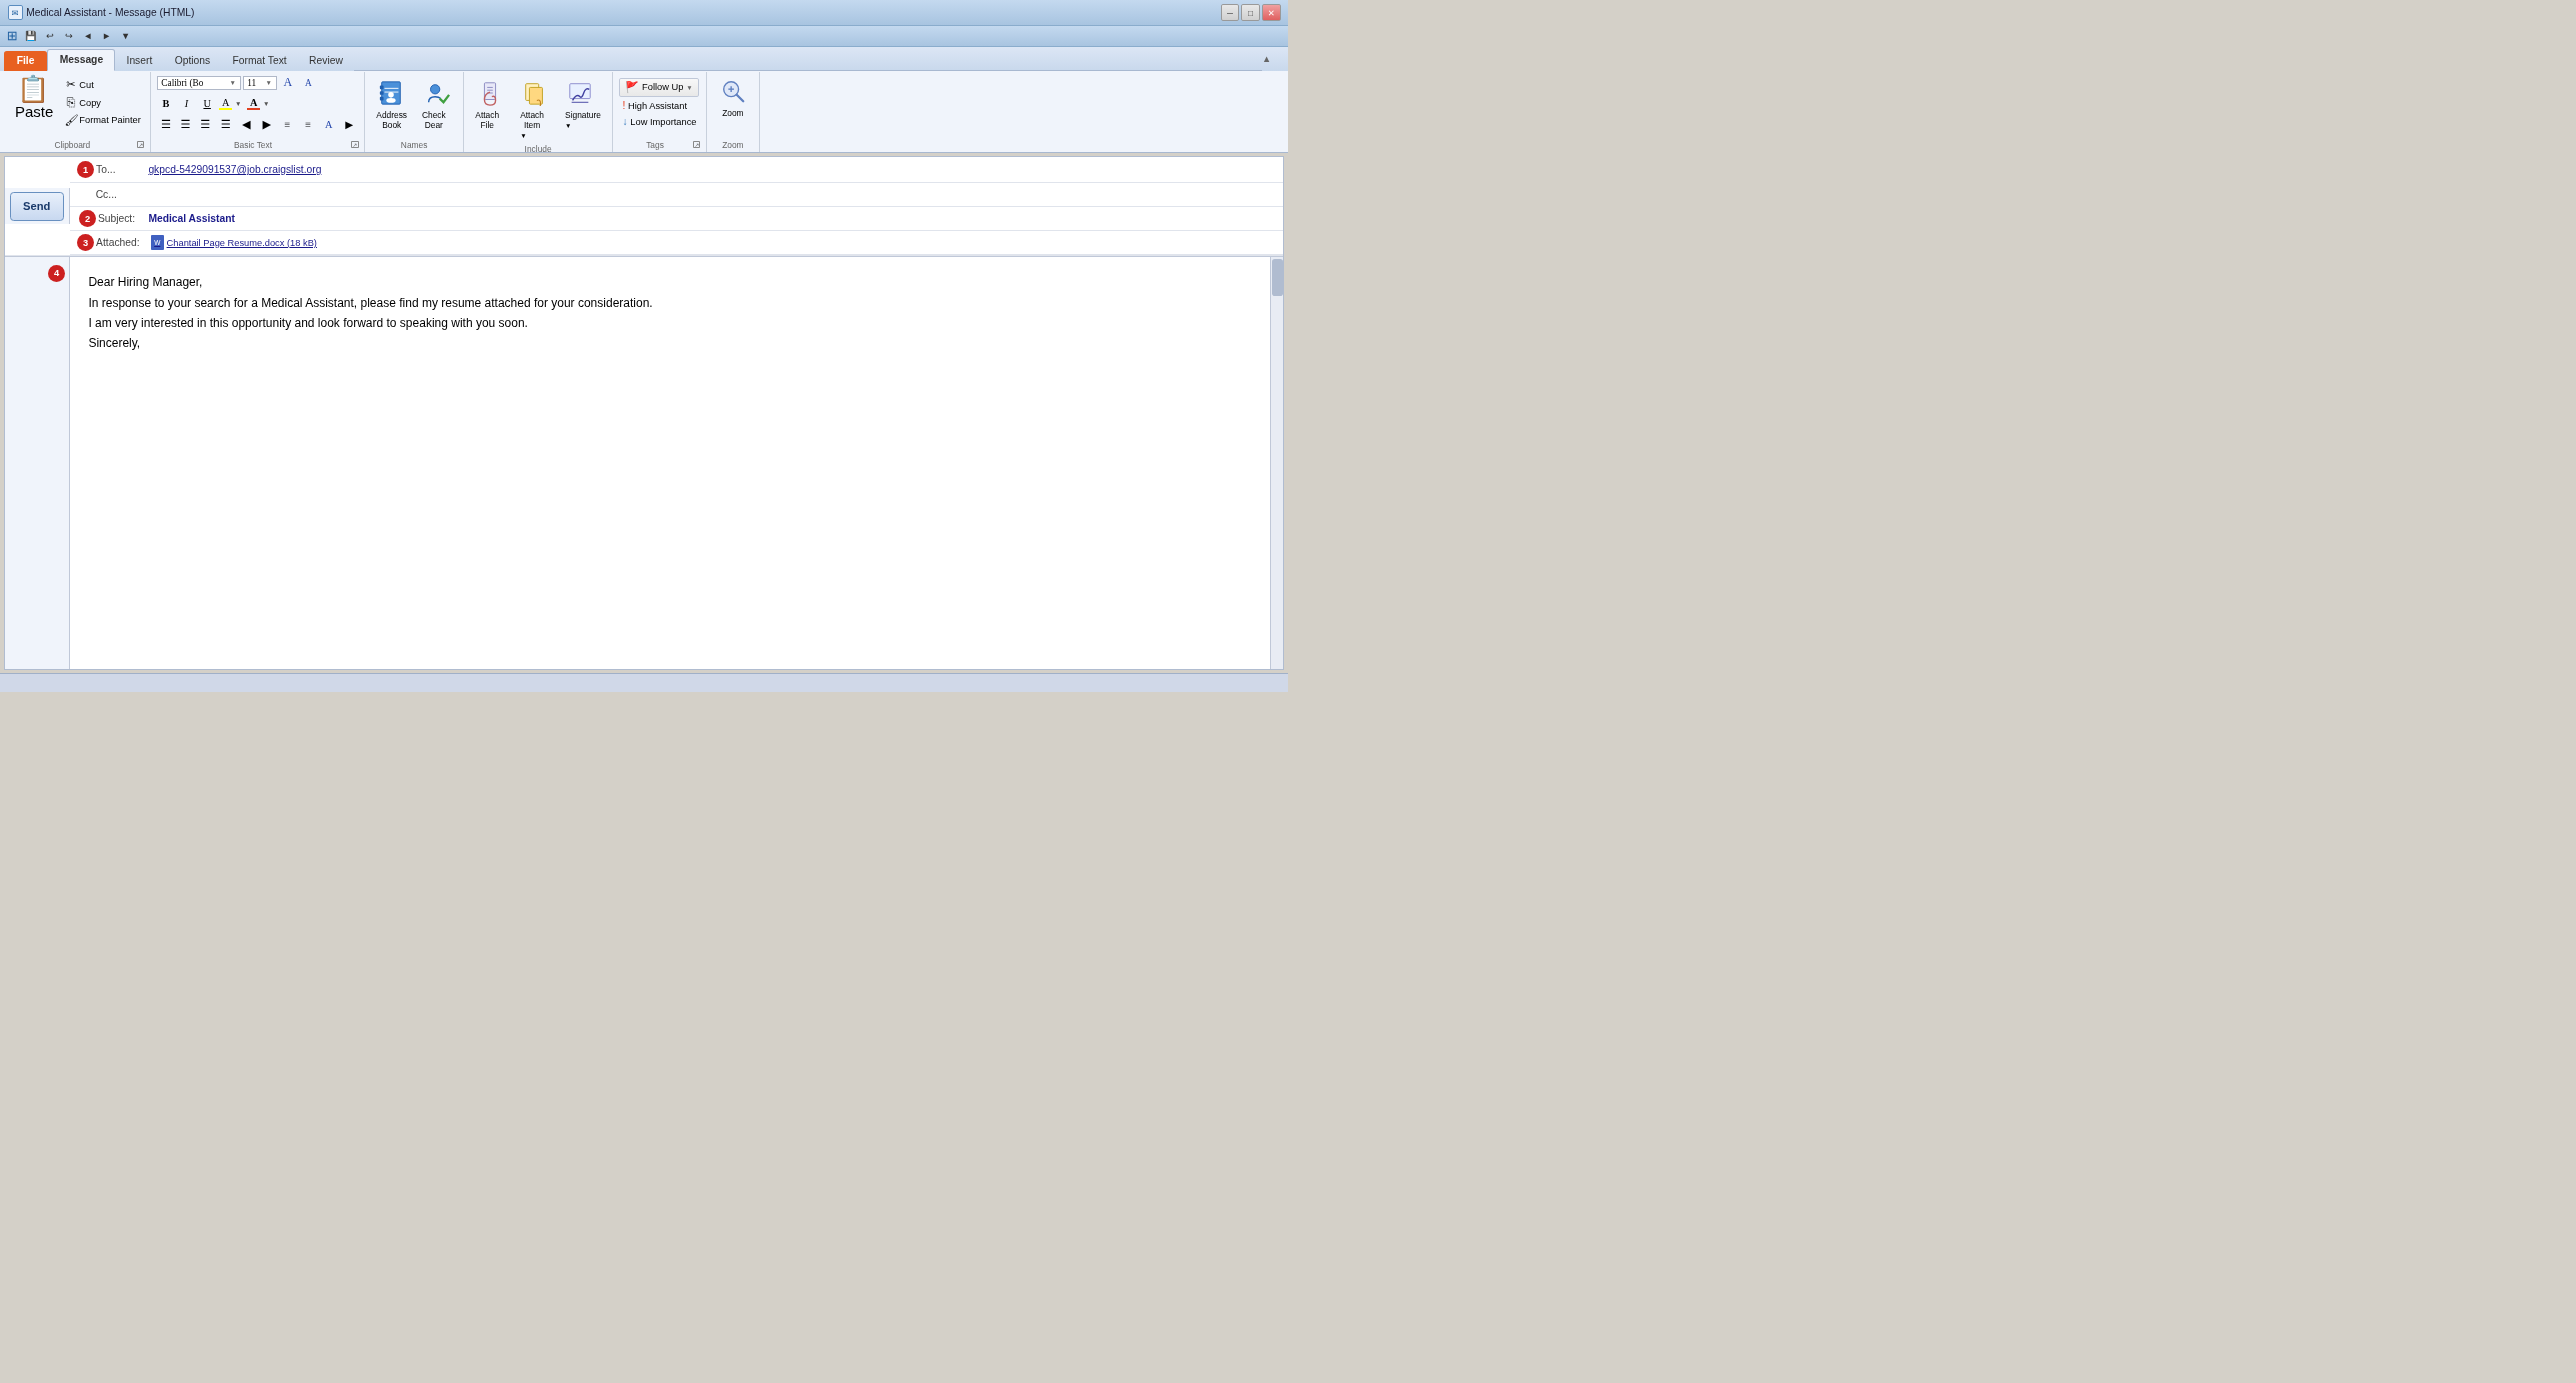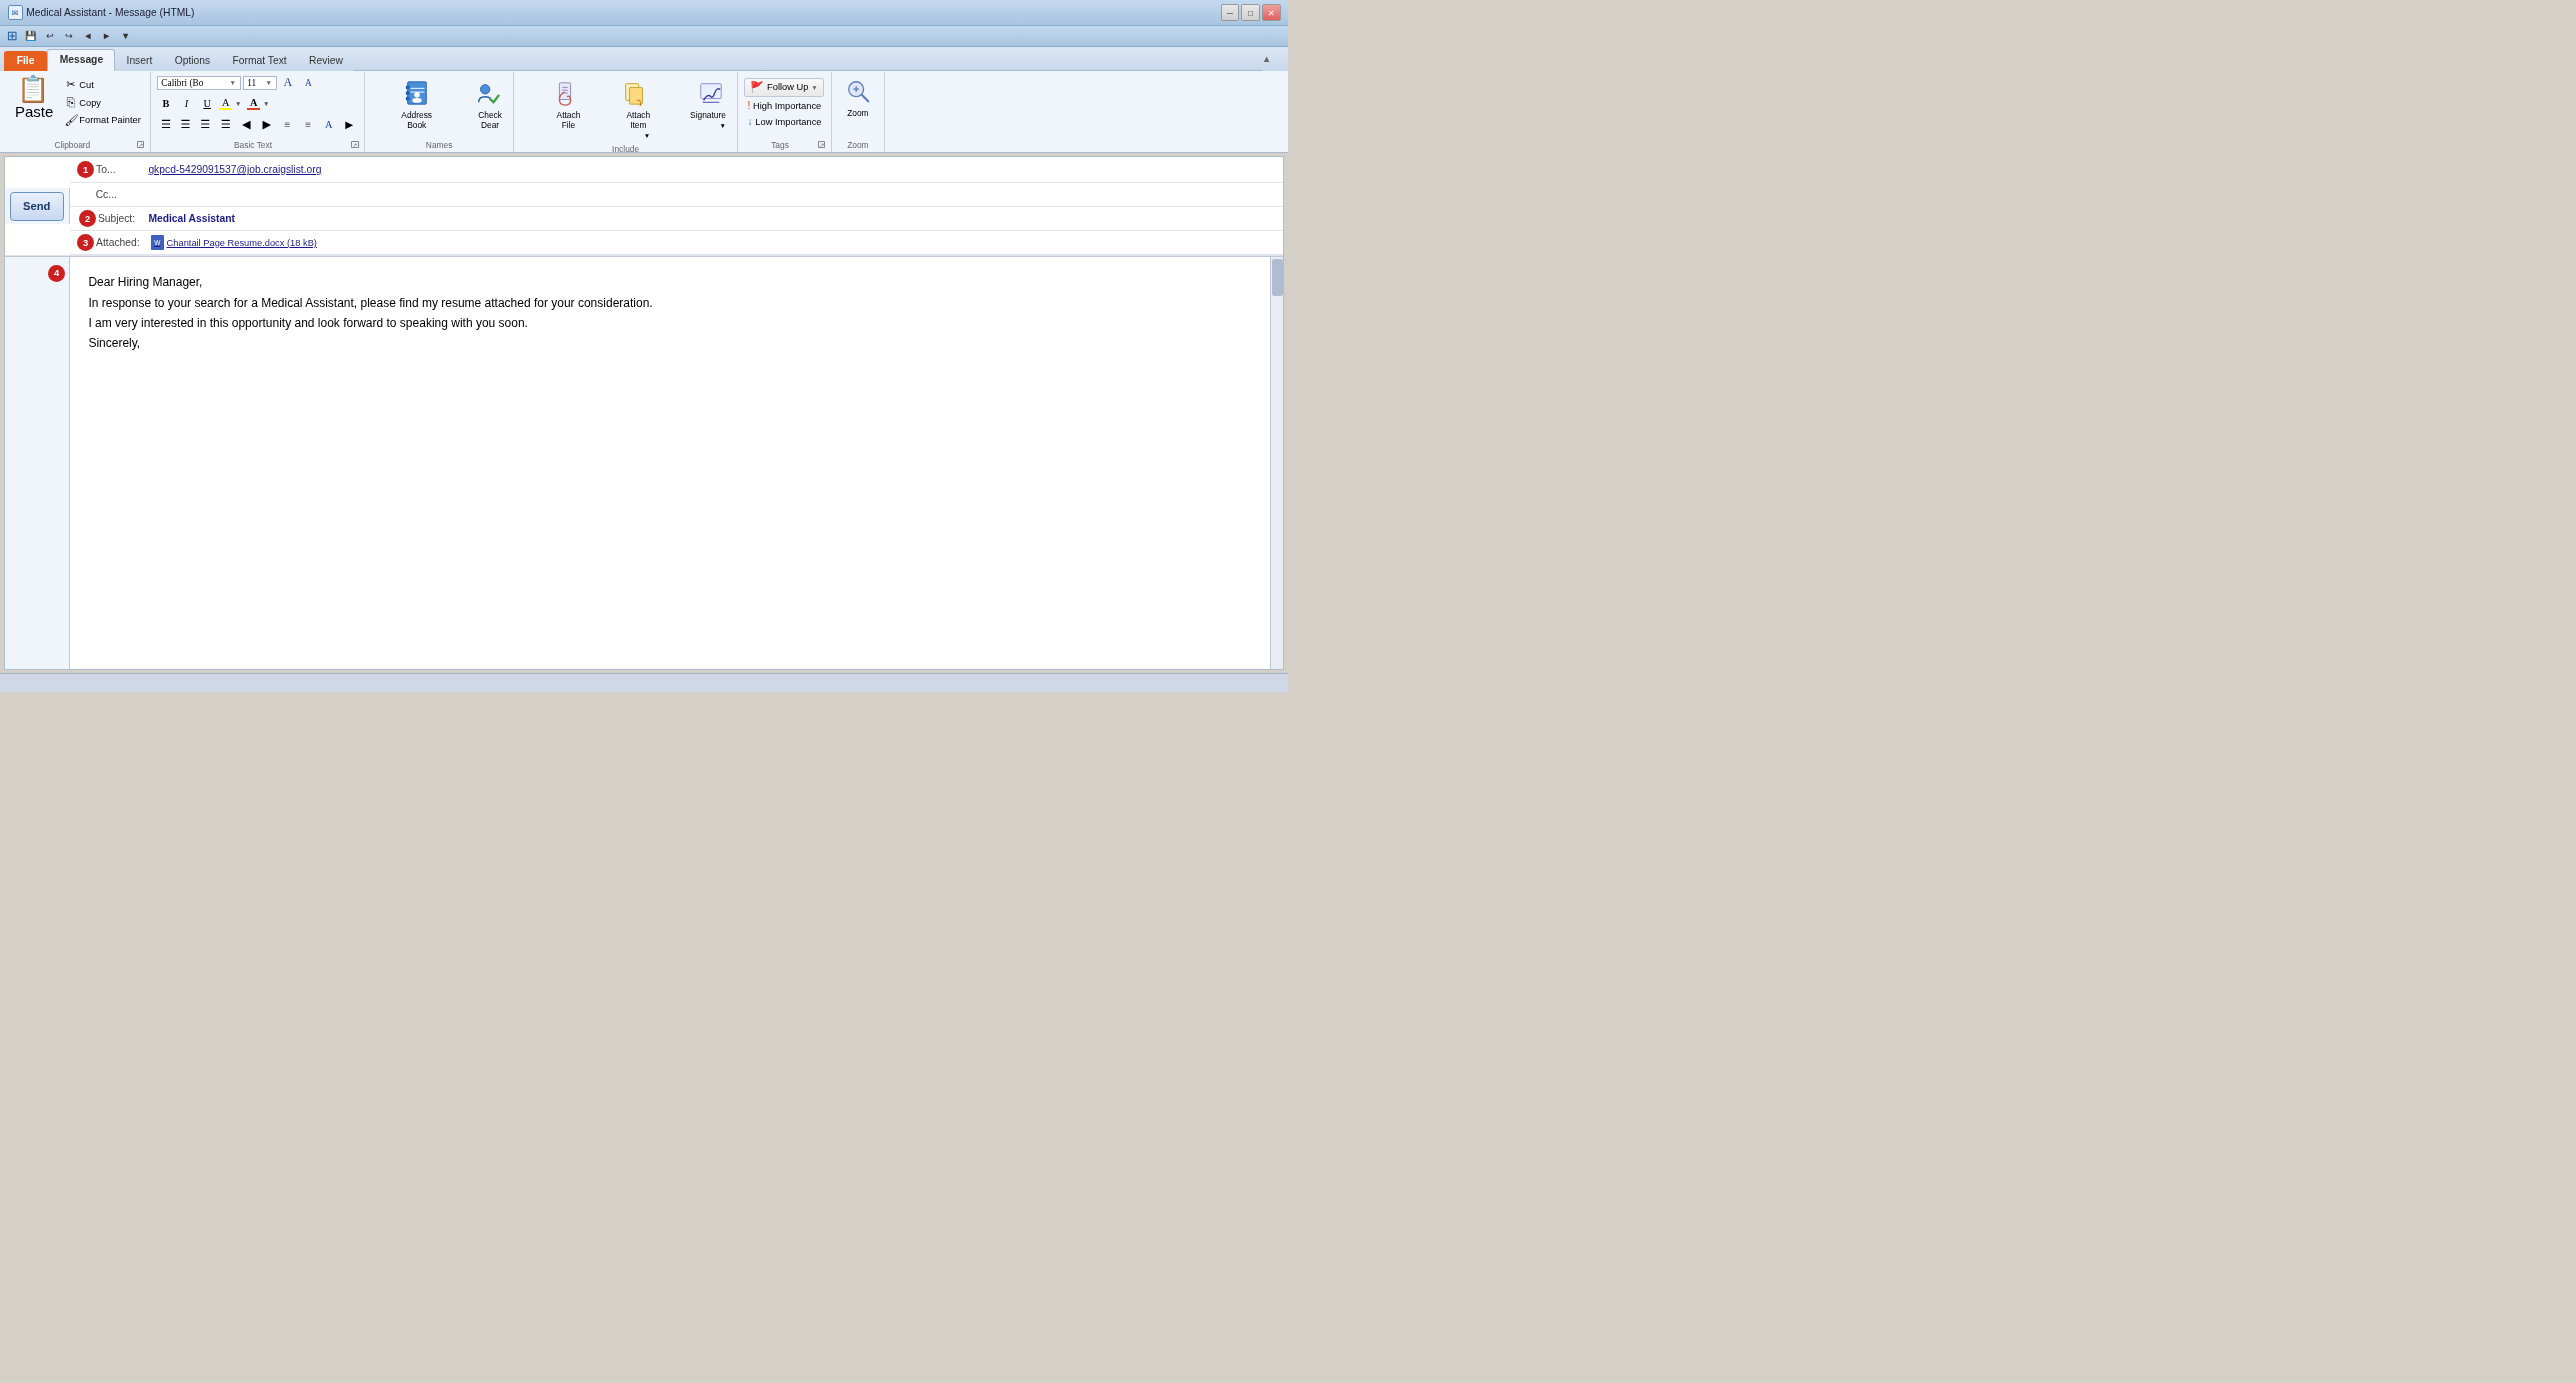--- a/index.html
+++ b/index.html
@@ -153,28 +153,27 @@
       font-size: 5.6px;
       display: flex; align-items: center; justify-content: center;
       cursor: pointer;
       color: #555;
     }
 
     
     .rb-large {
       display: flex;
       flex-direction: column;
-      align-items: flex-end;
+      align-items: flex-start;
       justify-content: center;
       padding: 3.7px 5.6px;
       cursor: pointer;
       border-radius: 2.8px;
       min-width: 37px;
       gap: 1.9px;
-      margin-left: 25px;
     }
     .rb-large .icon-box {
       width: 30px; height: 30px;
       display: flex; align-items: center; justify-content: center;
       font-size: 20.5px;
     }
     .rb-large .label {
       font-size: 9.3px;
       text-align: center;
       line-height: 1.2;
@@ -675,21 +674,21 @@
 
     <div class="ribbon-group">
       <div class="ribbon-group-content" style="flex-direction: column; gap: 2.8px; padding-top:3.7px;">
         <div class="follow-up-btn">
           <span class="flag-icon">🚩</span>
           <span style="font-size:9.3px;">Follow Up</span>
           <span class="dropdown-arrow">▼</span>
         </div>
         <div class="importance-btn">
           <span class="high-imp">!</span>
-          <span style="font-size:9.3px;">High Importance</span>
+          <span style="font-size:9.3px;">High Assistant</span>
         </div>
         <div class="importance-btn">
           <span class="low-imp">↓</span>
           <span style="font-size:9.3px;">Low Importance</span>
         </div>
       </div>
       <div class="ribbon-group-label-row">
         <span class="ribbon-group-label">Tags</span>
         <div class="expand-icon">↗</div>
       </div>

